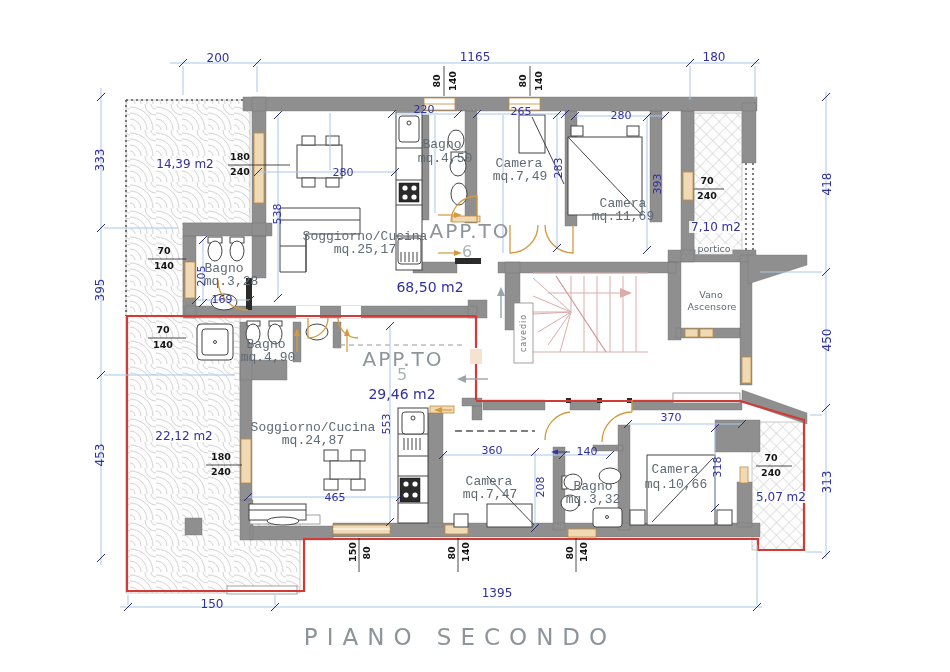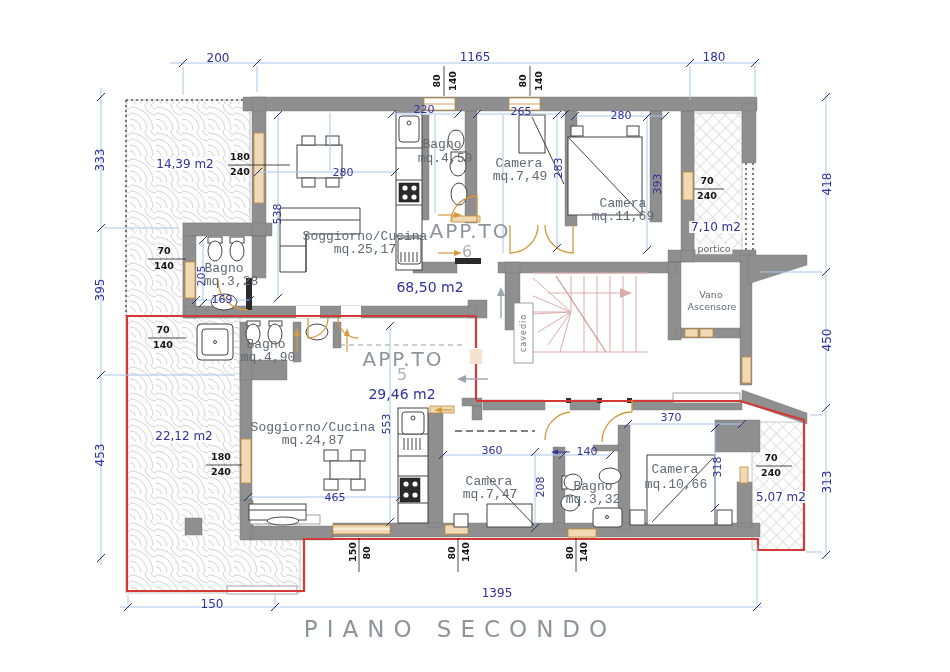--- a/index.html
+++ b/index.html
@@ -37,21 +37,21 @@
   .din{font-size:11px;color:var(--dimblue);}
   .dbk{font-size:9.5px;font-weight:600;color:#141414;}
   .room{font-size:13px;color:var(--room);font-family:Liberation Mono, monospace;}
   .area{font-size:12px;color:var(--dimblue);}
   .area14{font-size:14px;color:var(--dimblue);}
   .halo{background:rgba(255,255,255,.88);padding:0 2px;}
   .big{font-size:20px;color:var(--big);letter-spacing:2px;}
   .bignum{font-size:16px;color:#aab0b6;}
   .sm{font-size:9.5px;color:var(--room);}
   .tiny{font-size:8px;color:#777;letter-spacing:1px;}
-  .title{font-size:23px;color:var(--big);letter-spacing:9px;}
+  .title{font-size:23px;color:var(--big);letter-spacing:9px;margin-top:8px;}
 </style>
 </head>
 <body>
 
 <div id="canvas">
 
 <svg width="950" height="672" viewBox="0 0 950 672">
   <defs>
     <pattern id="fan" width="26" height="26" patternUnits="userSpaceOnUse">
       <rect width="26" height="26" fill="#fdfdfd"></rect>

